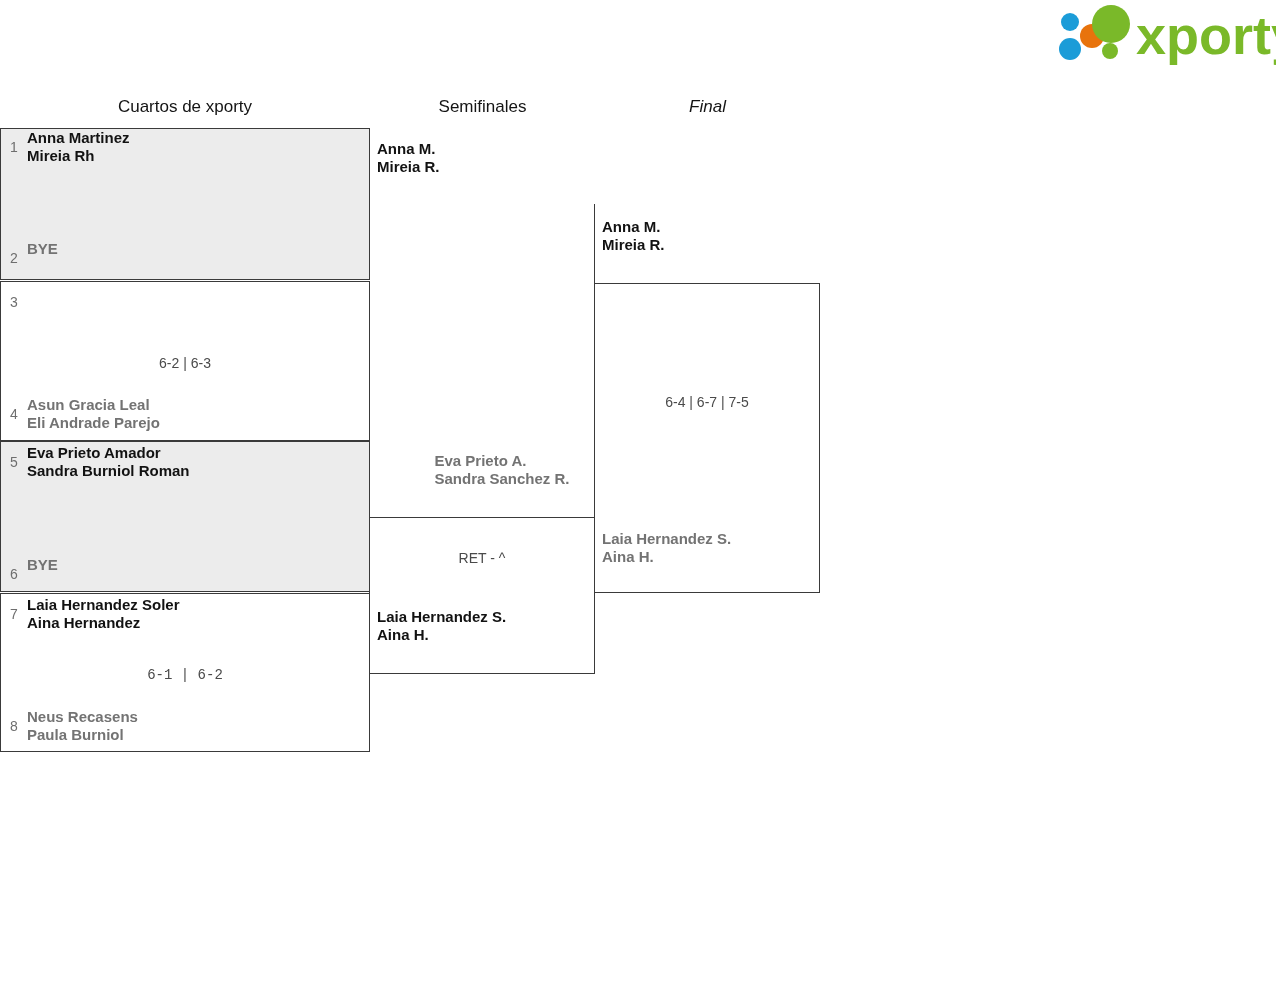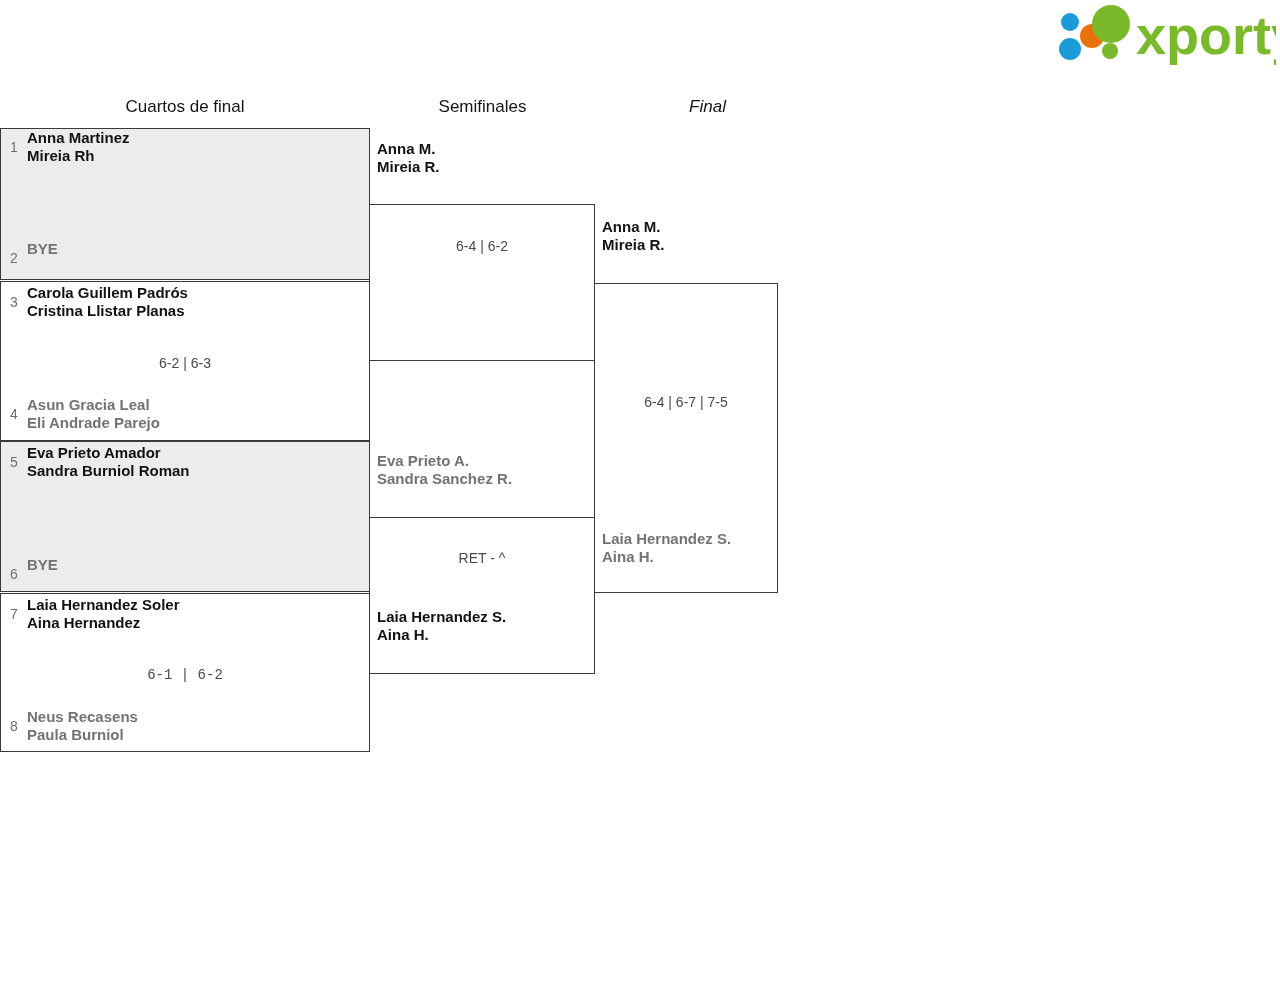--- a/index.html
+++ b/index.html
@@ -95,21 +95,21 @@
         <circle cx="44" cy="32" r="12" fill="#e8730c"></circle>
         <circle cx="63" cy="20" r="19" fill="#7ab929"></circle>
         <circle cx="62" cy="47" r="8" fill="#7ab929"></circle>
       </g>
       <g fill="#7ab929" font-family="Liberation Sans, sans-serif" font-size="54" font-weight="700">
         <text x="88" y="50">xporty</text>
       </g>
     </svg>
   </div>
 
-  <div class="col-head" id="head-r1">Cuartos de final</div>
+  <div class="col-head" id="head-r1">Cuartos de xporty</div>
   <div class="col-head" id="head-r2">Semifinales</div>
   <div class="col-head" id="head-r3">Final</div>
 
   <div class="match shaded" style="left:0px; top:128px; width:370px; height:152px;">
     <div class="slot" style="top:0px;">
       <span class="seed">1</span>
       <span class="names winner">
         <span class="n1">Anna Martinez</span>
         <span class="n2">Mireia Rh</span>
       </span>
@@ -120,24 +120,20 @@
       <span class="names">
         <span class="n1">BYE</span>
         <span class="n2"></span>
       </span>
     </div>
   </div>
 
   <div class="match" style="left:0px; top:281px; width:370px; height:160px;">
     <div class="slot" style="top:2px;">
       <span class="seed">3</span>
-      <span class="names winner">
-        <span class="n1">Carola Guillem Padrós</span>
-        <span class="n2">Cristina Llistar Planas</span>
-      </span>
     </div>
     <div class="score" style="top:72px;">6-2 | 6-3</div>
     <div class="slot" style="top:114px;">
       <span class="seed">4</span>
       <span class="names">
         <span class="n1">Asun Gracia Leal</span>
         <span class="n2">Eli Andrade Parejo</span>
       </span>
     </div>
   </div>
@@ -174,53 +170,50 @@
       <span class="names">
         <span class="n1">Neus Recasens</span>
         <span class="n2">Paula Burniol</span>
       </span>
     </div>
   </div>
 
   <div class="connector" style="left:369px; top:128px; width:1px; height:77px;"></div>
   <div class="connector" style="left:369px; top:441px; width:1px; height:77px;"></div>
 
-  <div class="match" style="left:369px; top:204px; width:226px; height:157px;">
-    <div class="score" style="top:32px;">6-4 | 6-2</div>
-  </div>
   <div class="slot" style="position:absolute; left:369px; top:140px; width:226px;">
     <span class="seed" style="width:8px;flex:0 0 8px;"></span>
     <span class="names winner">
       <span class="n1">Anna M.</span>
       <span class="n2">Mireia R.</span>
     </span>
   </div>
 
   <div class="match" style="left:369px; top:517px; width:226px; height:157px;padding-left:40px;">
     <div class="score" style="top:31px;">RET - ^</div>
   </div>
-  <div class="slot" style="position:absolute; left:369px; top:452px; width:258px;">
+  <div class="slot" style="position:absolute; left:369px; top:452px; width:258px;justify-content:center;">
     <span class="seed" style="width:8px;flex:0 0 8px;"></span>
     <span class="names">
       <span class="n1">Eva Prieto A.</span>
       <span class="n2">Sandra Sanchez R.</span>
     </span>
   </div>
   <div class="slot" style="position:absolute; left:369px; top:608px; width:226px;">
     <span class="seed" style="width:8px;flex:0 0 8px;"></span>
     <span class="names winner">
       <span class="n1">Laia Hernandez S.</span>
       <span class="n2">Aina H.</span>
     </span>
   </div>
 
   <div class="connector" style="left:594px; top:204px; width:1px; height:80px;"></div>
   <div class="connector" style="left:594px; top:517px; width:1px; height:80px;"></div>
 
-  <div class="match" style="left:594px; top:283px; width:184px; height:310px;">
+  <div class="match" style="left:594px; top:283px; width:226px; height:310px;">
     <div class="score" style="top:109px;">6-4 | 6-7 | 7-5</div>
   </div>
   <div class="slot" style="position:absolute; left:594px; top:218px; width:226px;">
     <span class="seed" style="width:8px;flex:0 0 8px;"></span>
     <span class="names winner">
       <span class="n1">Anna M.</span>
       <span class="n2">Mireia R.</span>
     </span>
   </div>
   <div class="slot" style="position:absolute; left:594px; top:530px; width:226px;">

